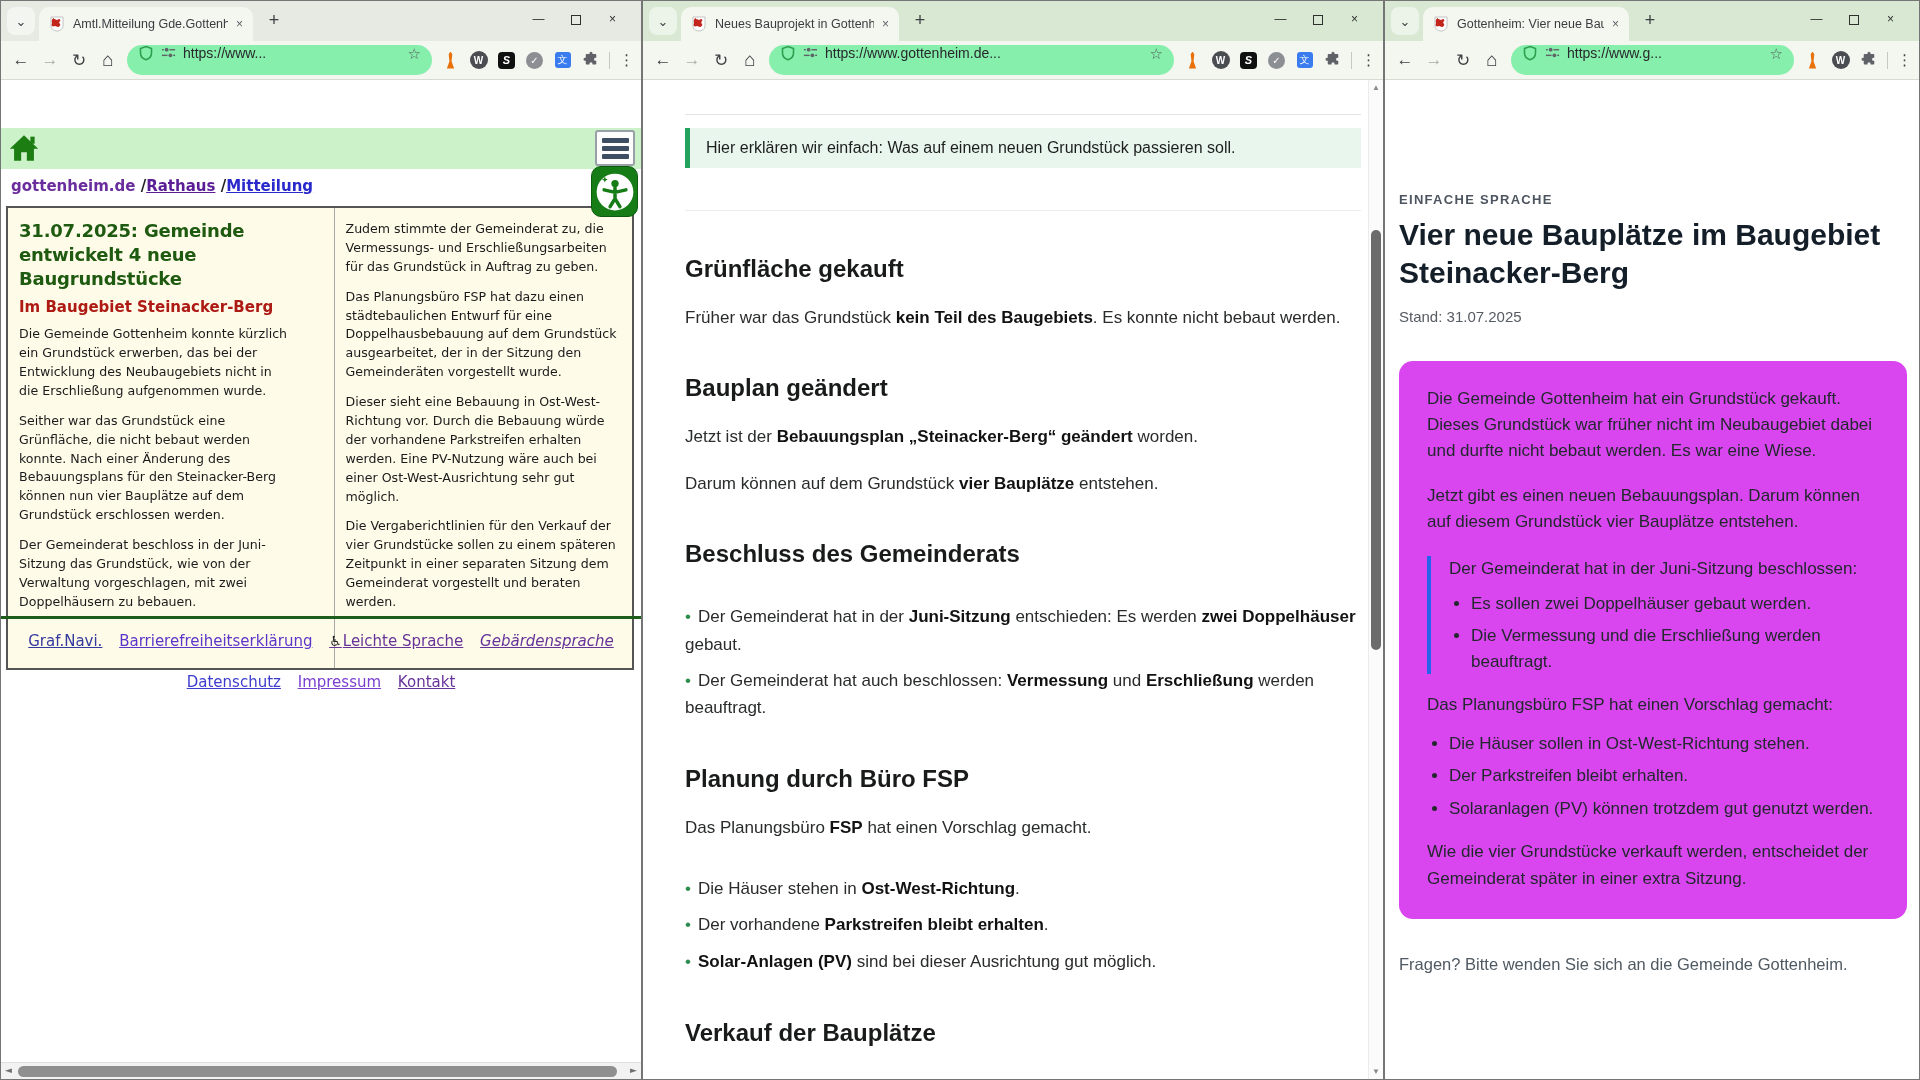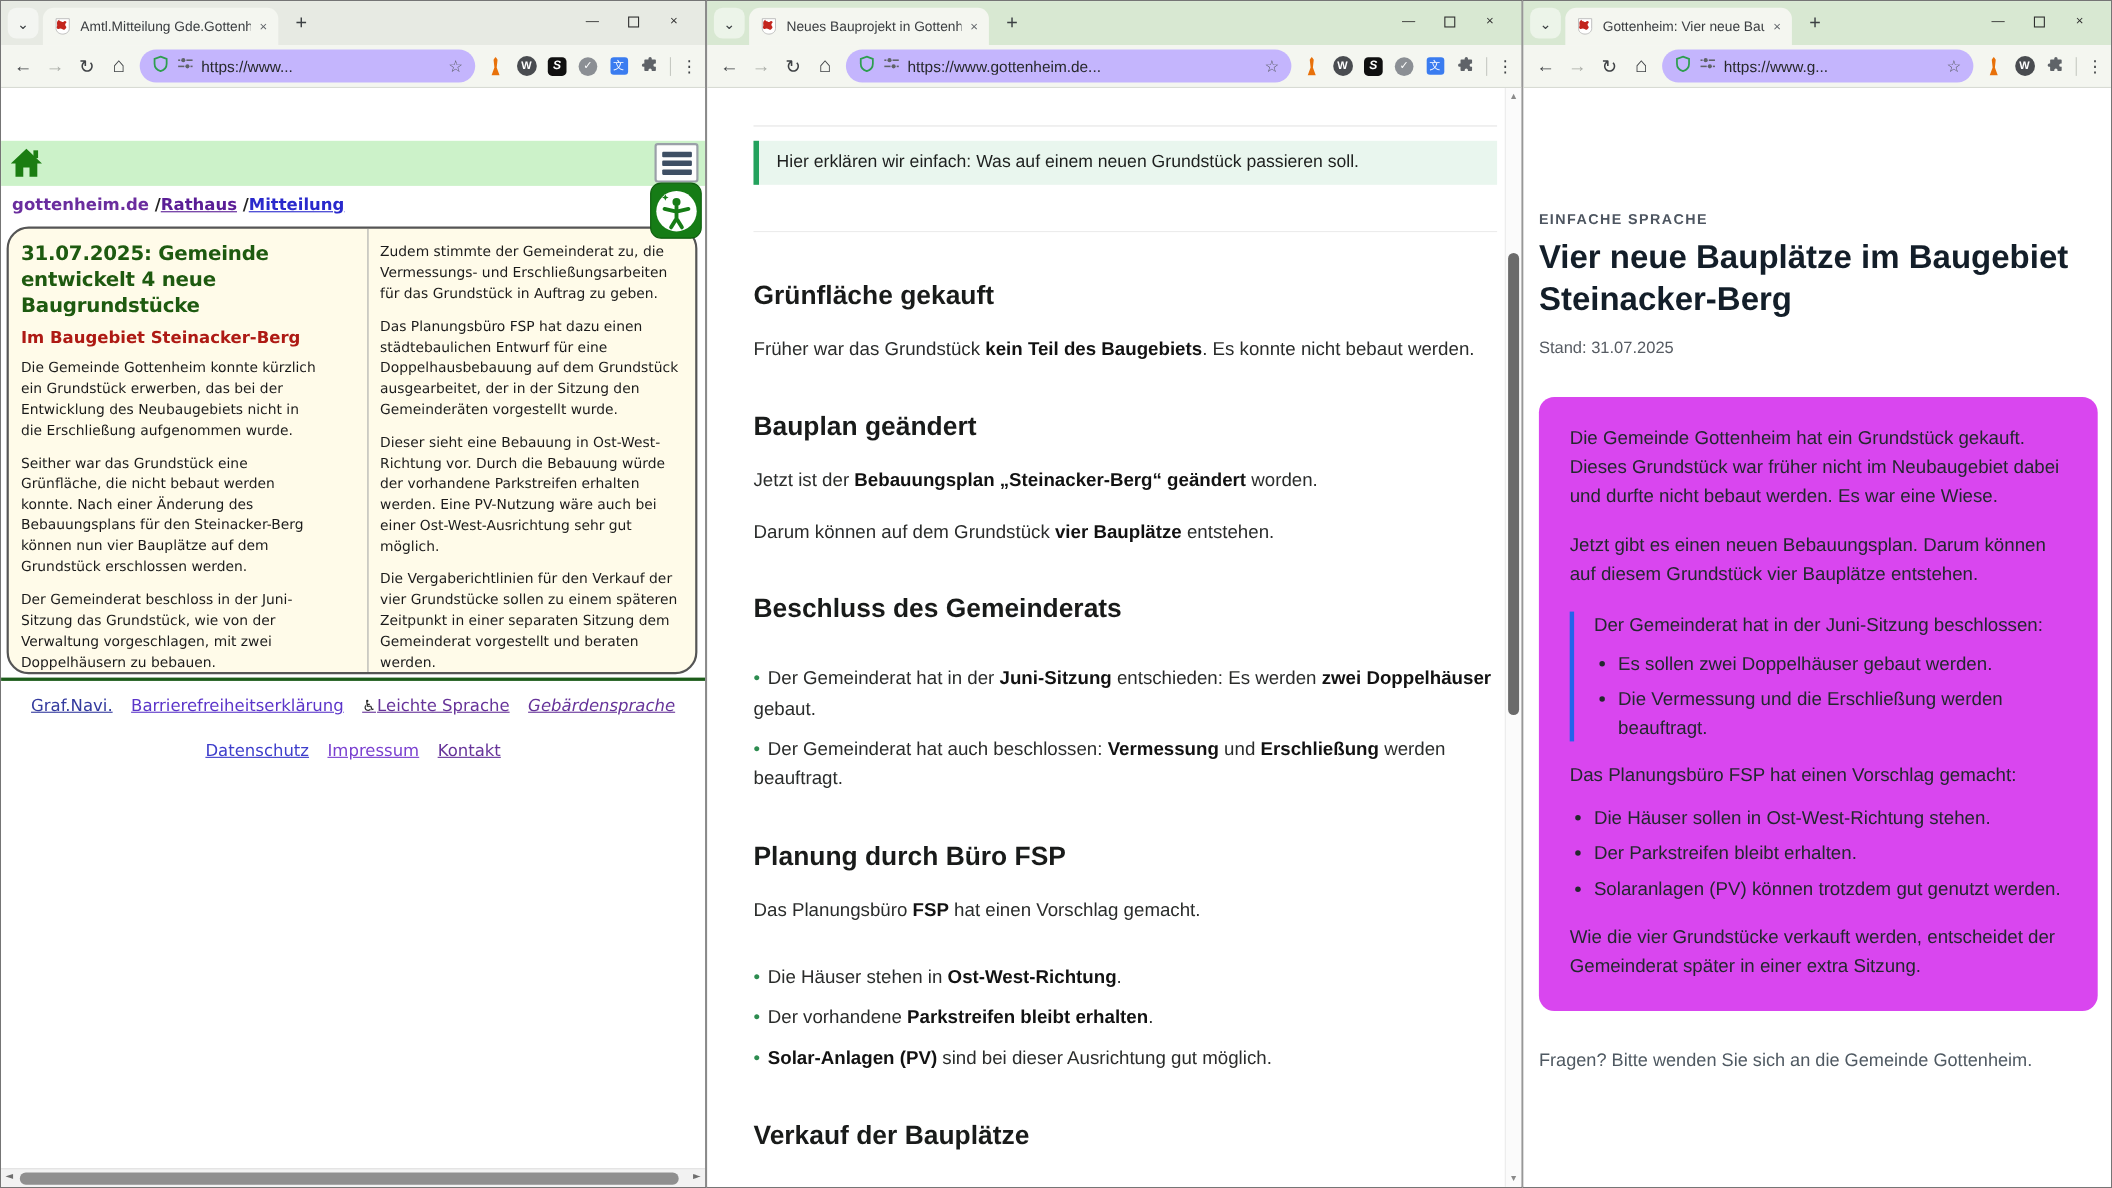--- a/index.html
+++ b/index.html
@@ -30,22 +30,22 @@
   .ts-spacer{flex:1;}
   .win-controls{display:flex;align-items:center;margin:8px 4px 0 0;align-self:flex-start;}
   .wc-btn{width:37px;text-align:center;color:#2f2f2f;font-size:12px;line-height:20px;}
   .wc-max .sq{display:inline-block;width:10px;height:10px;border:1.4px solid #2f2f2f;vertical-align:middle;}
 
   .toolbar{height:39px;background:#f4f6f0;display:flex;align-items:center;padding:0 10px;
            gap:9px;border-bottom:1px solid #d8dbd4;flex:none;}
   .nav-ic{font-size:17px;color:#3f4245;width:20px;text-align:center;flex:none;}
   .nav-fwd{color:#a9aca6;}
   .home-g{font-size:19px;}
-  .urlbar{flex:1;min-width:0;height:30px;background:#c4b5fd;border-radius:15px;display:flex;
-          align-items:center;gap:7px;padding:0 11px;}
+  .urlbar{flex:1;min-width:0;height:30px;background:#86efac;border-radius:15px;display:flex;
+          align-items:flex-start;gap:7px;padding:0 11px;}
   .url-text{font-size:14px;color:#27292c;white-space:nowrap;overflow:hidden;}
   .star{margin-left:auto;font-size:15px;color:#55585c;flex:none;}
   .ext{width:19px;height:19px;display:flex;align-items:center;justify-content:center;flex:none;}
   .ext-lh{width:13px;height:17px;background:#e8710a;
           clip-path:polygon(50% 0,64% 16%,58% 58%,78% 100%,22% 100%,42% 58%,36% 16%);}
   .ext-w{background:#494c50;color:#fff;border-radius:50%;font-size:10px;font-weight:bold;
          width:18px;height:18px;display:flex;align-items:center;justify-content:center;}
   .ext-s{background:#101010;color:#fff;border-radius:4px;font-size:11px;font-weight:bold;
          font-style:italic;width:17px;height:17px;display:flex;align-items:center;justify-content:center;}
   .ext-check{background:#8b8f94;color:#fff;border-radius:50%;font-size:10px;
@@ -62,22 +62,22 @@
   .w1-greenbar{position:absolute;top:48px;left:0;right:0;height:41px;background:#ccf2c9;}
   .w1-home{position:absolute;left:6px;top:3px;}
   .w1-burger{position:absolute;right:6px;top:2px;width:40px;height:36px;background:#fdfdfd;
              border:2px solid #9aa0a8;border-radius:3px;display:flex;flex-direction:column;
              justify-content:center;align-items:center;gap:3px;}
   .w1-burger i{display:block;width:27px;height:5px;background:#3d4e63;border-radius:1px;}
   .w1-breadcrumb{position:absolute;top:97px;left:10px;font-size:15px;font-weight:bold;color:#222;}
   .bc-site{color:#6a2d9e;}
   .bc-a{color:#5a1d96;text-decoration:underline;cursor:pointer;}
   .bc-a2{color:#2929cc;text-decoration:underline;cursor:pointer;}
-  .w1-box{position:absolute;left:5px;right:7px;top:126px;height:407px;background:#fffbe9;
-          border:2px solid #555;border-radius:20px;display:flex;overflow:hidden;}
+  .w1-box{position:absolute;left:5px;right:7px;top:126px;height:464px;background:#fffbe9;
+          border:2px solid #555;border-radius:0;display:flex;overflow:hidden;}
   .w1-col{flex:1;padding:9px 11px;min-width:0;}
   .w1-col2{border-left:1px solid #a9a9a9;padding-top:12px;margin-left:28px;}
   .w1-h1{font-size:18px;line-height:1.32;color:#1e5a10;font-weight:bold;margin:2px 0 8px;letter-spacing:-.2px;}
   .w1-h2{font-size:15px;color:#ae1a14;font-weight:bold;margin:0 0 9px;}
   .w1-p{font-size:12.6px;line-height:1.5;color:#1b1b1b;margin:0 0 11px;}
   .w1-a11y{position:absolute;top:86px;right:3px;width:47px;height:51px;background:#167c16;
            border:1px solid #0d5c0d;border-radius:10px;display:flex;align-items:center;justify-content:center;}
   .w1-hr{position:absolute;top:536px;left:0;right:0;height:3px;background:#1d5c1b;}
   .w1-footer{position:absolute;left:0;right:0;text-align:center;font-size:15px;}
   .w1-f1{top:552px;} .w1-f2{top:593px;}

